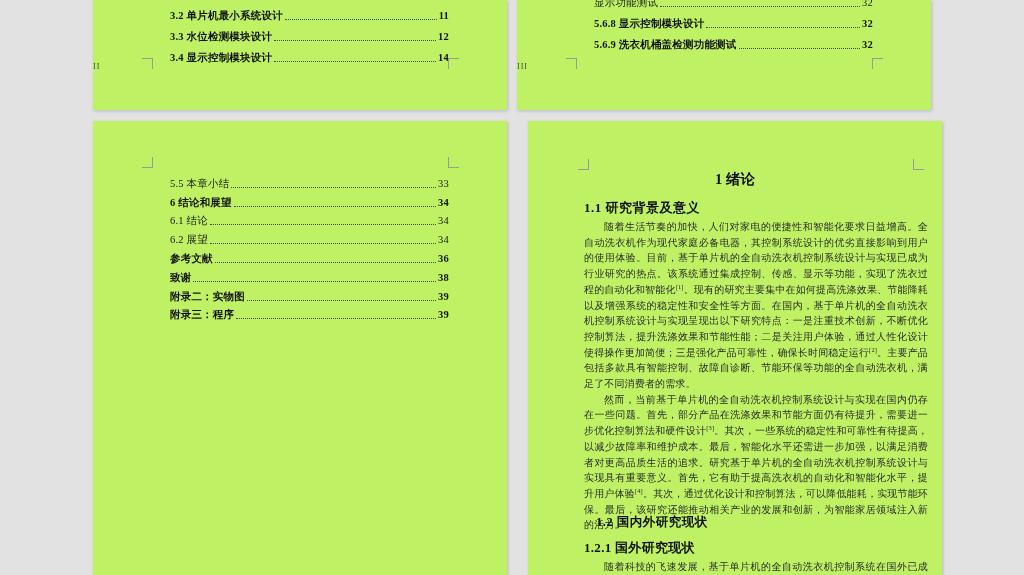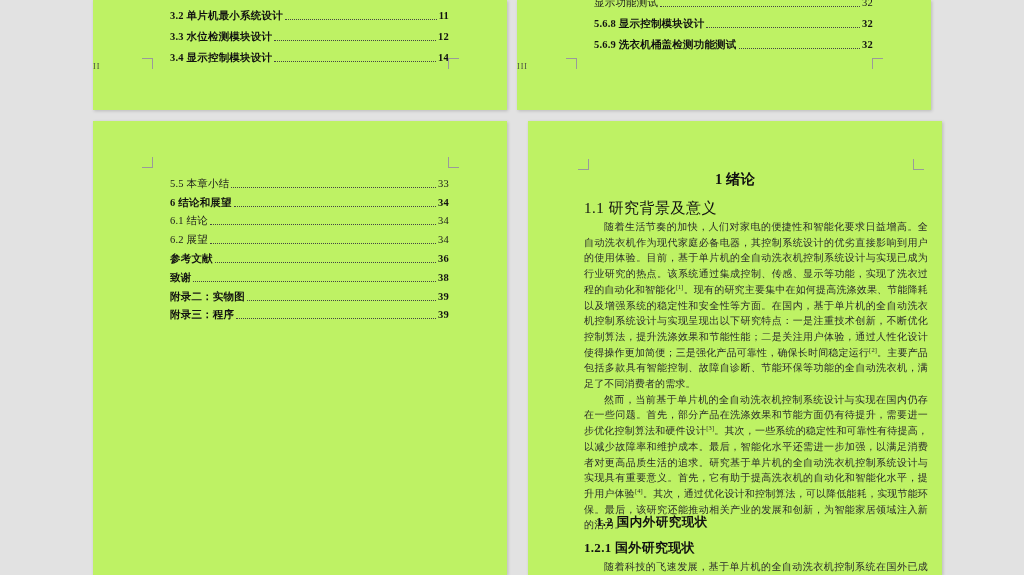--- a/index.html
+++ b/index.html
@@ -47,21 +47,21 @@
     font-size:8px;color:#444;letter-spacing:1px;
   }
 
   
   .chap-title{
     position:absolute;top:49px;left:0;width:100%;
     text-align:center;font-size:14.5px;font-weight:bold;color:#111;
   }
   .h-1{
     position:absolute;top:78px;left:56px;right:14px;
-    font-size:15px;font-weight:normal;color:#111;letter-spacing:0.5px;
+    font-size:13px;font-weight:bold;color:#111;letter-spacing:0.5px;
   }
   .bodytext{
     position:absolute;top:98px;left:56px;right:14px;
     font-size:10px;line-height:15.7px;color:#2a2a2a;
     text-align:justify;text-justify:inter-ideograph;
     letter-spacing:0.15px;
   }
   .bodytext p{margin:0;text-indent:2em;}
   .bodytext sup{font-size:6.5px;vertical-align:super;line-height:0;}
   .h-2{

